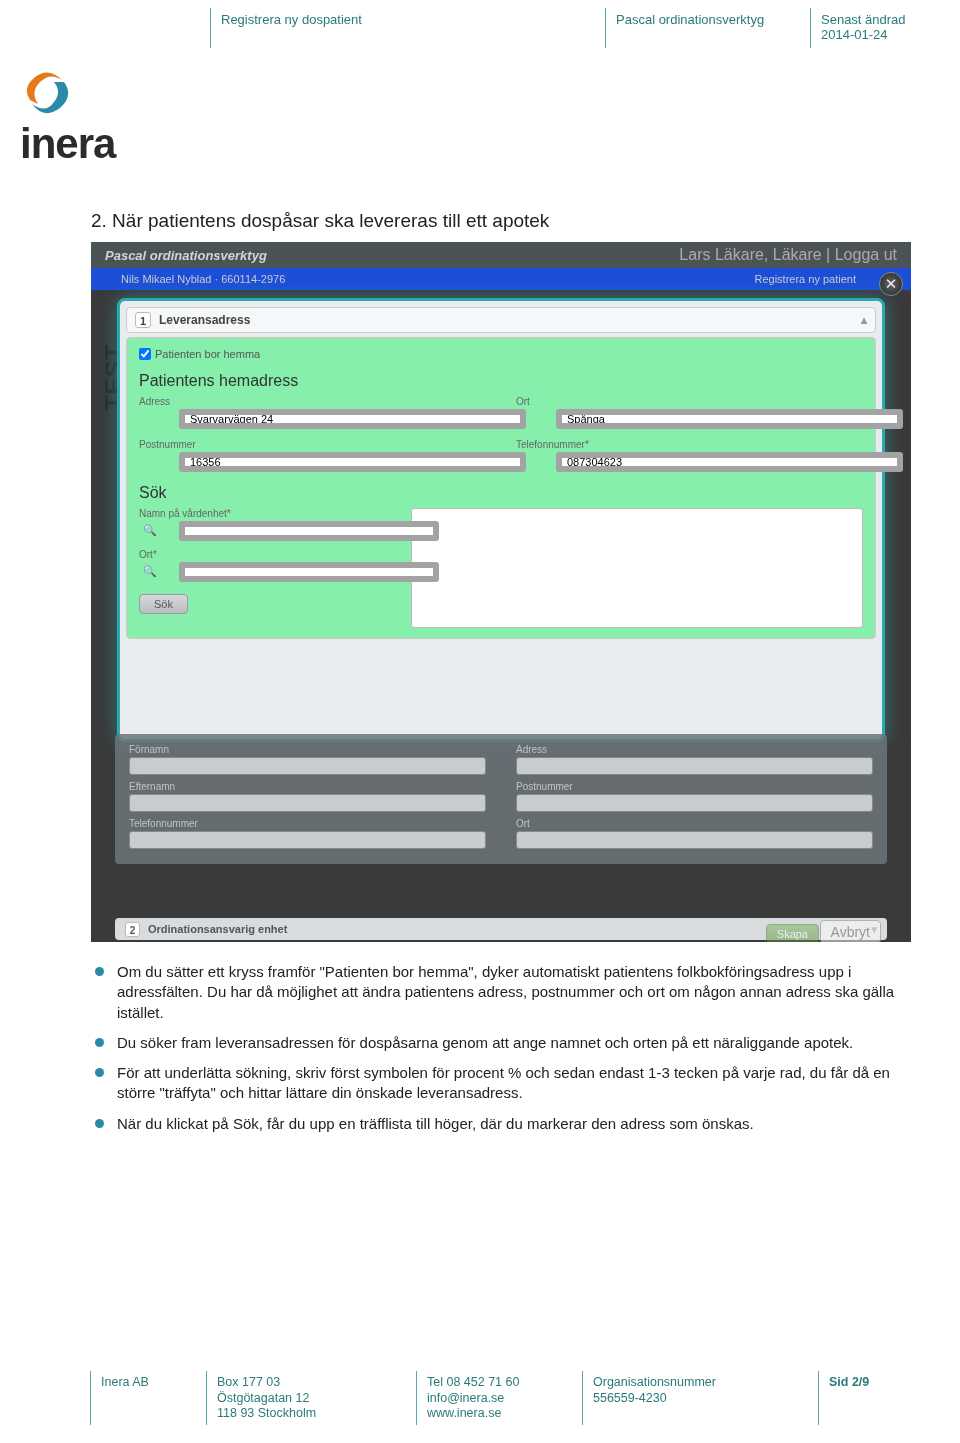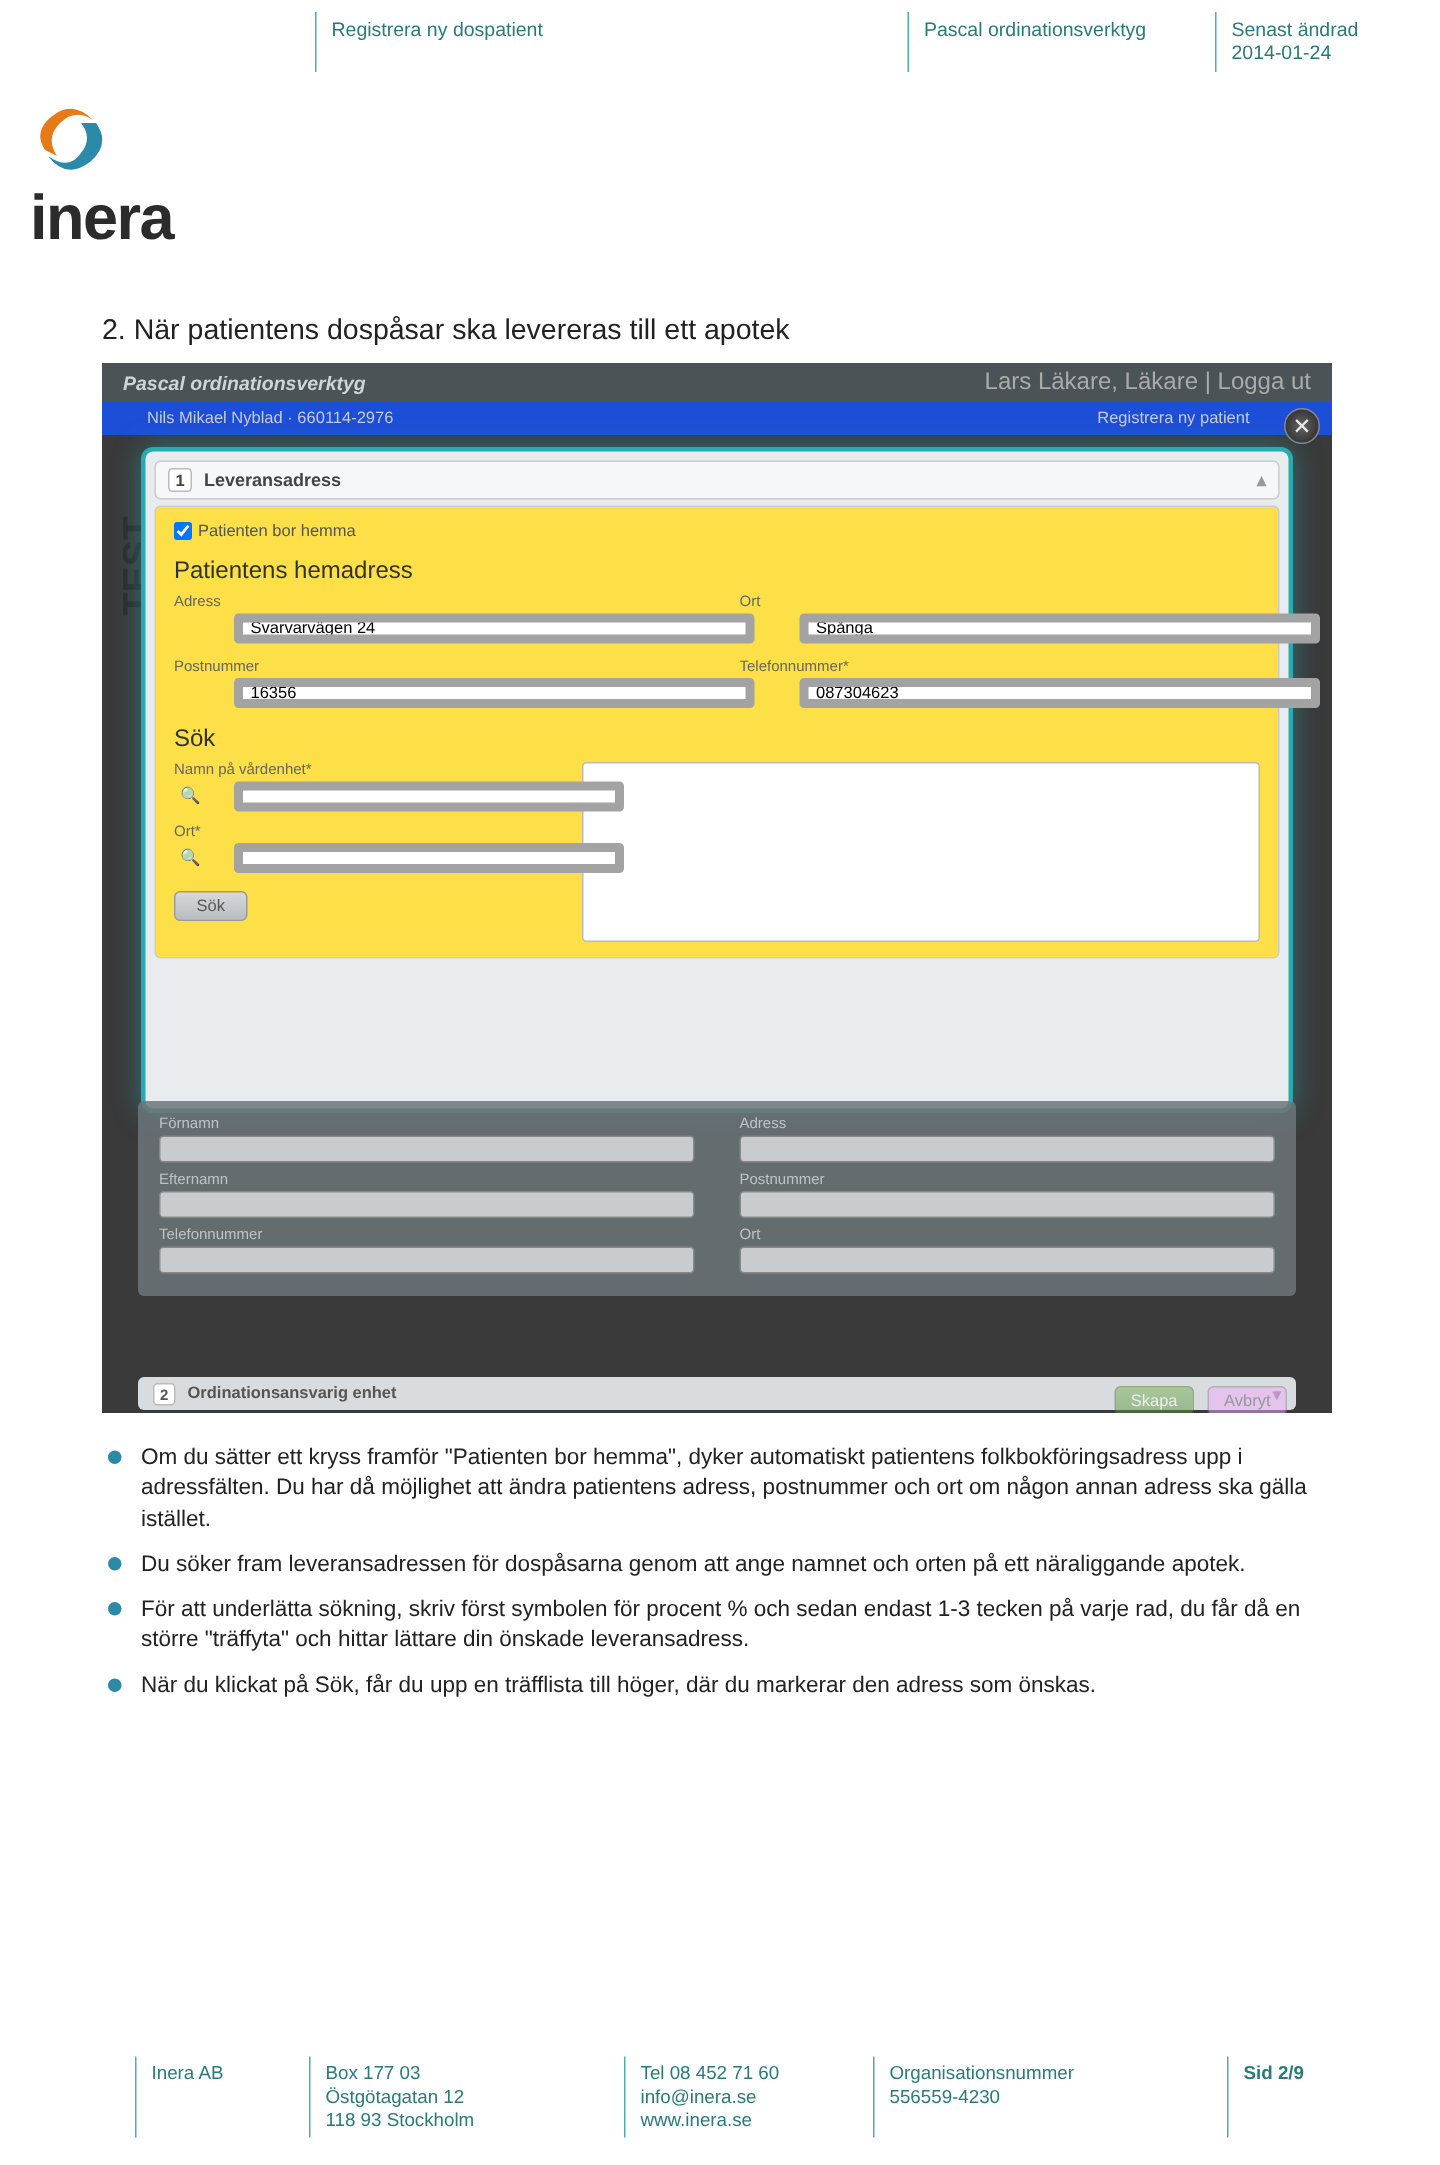--- a/index.html
+++ b/index.html
@@ -42,21 +42,21 @@
     font-size: 42px;
     font-weight: bold;
     color: #2b2b2b;
     letter-spacing: -1px;
   }
 
   
   .content {
     position: absolute;
     top: 210px;
-    left: 68px;
+    left: 91px;
     right: 60px;
   }
   .content h2 {
     font-size: 19px;
     font-weight: normal;
     color: #222;
     margin-bottom: 10px;
   }
 
   
@@ -146,21 +146,21 @@
     display: inline-block;
     background: #fff;
     border: 1px solid #bbb;
     border-radius: 3px;
     width: 16px; height: 16px;
     text-align: center;
     line-height: 16px;
     font-size: 11px;
   }
   .section-body {
-    background: #fde047;
+    background: #86efac;
     border: 1px solid #ccc;
     border-radius: 4px;
     margin-top: 4px;
     padding: 10px 12px;
     font-size: 11px;
     color: #555;
   }
   .chk-row { display: flex; align-items: center; gap: 4px; margin-bottom: 6px;}
   .chk-row input { width: 12px; height: 12px;}
   .sub-title { font-weight: normal; font-size: 16px; color: #333; margin: 12px 0 6px;}
@@ -242,21 +242,21 @@
   }
   .skapa-btn {
     position:absolute; right: 92px; bottom: -2px;
     background: linear-gradient(#79b556,#5a9040);
     color:#fff; font-size:11px; padding:3px 10px;
     border:1px solid #4a7834; border-radius:4px;
     opacity:0.5;
   }
   .avbryt-btn {
     position:absolute; right: 30px; bottom: -2px;
-    background:#f0abfc; color:#555; font-size:11px; padding:3px 10px;
+    background:#ffffff; color:#555; font-size:14px; padding:3px 10px;
     border:1px solid #888; border-radius:4px;
     opacity:0.5;
   }
 
   
   .bullets {
     margin-top: 20px;
     font-size: 15px;
     line-height: 1.35;
     color: #222;

